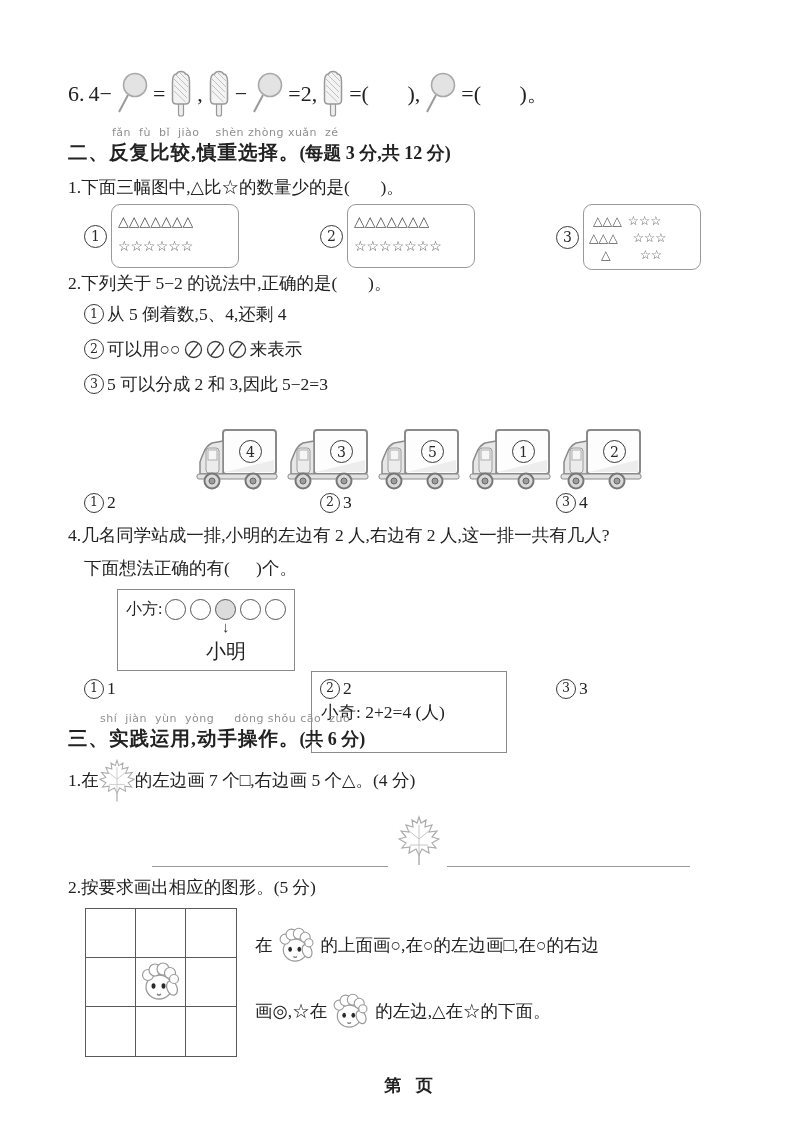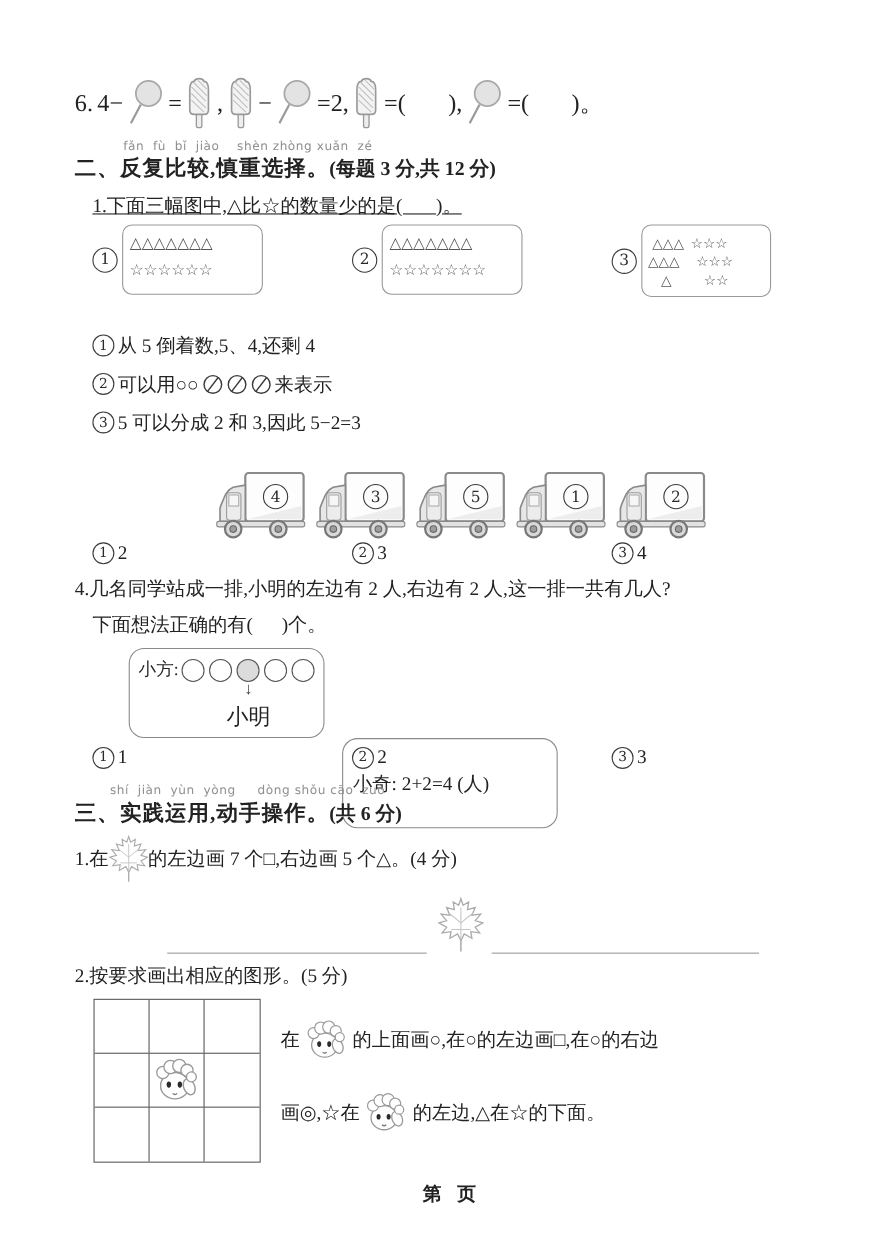--- a/index.html
+++ b/index.html
@@ -16,21 +16,21 @@
   .row{display:flex;align-items:center;}
   .circ{display:inline-flex;align-items:center;justify-content:center;
         width:18px;height:18px;border:1.4px solid #3a3a3a;border-radius:50%;
         font-size:12.5px;line-height:1;flex:0 0 auto;color:#2a2a2a;
         font-family:"DejaVu Serif",serif;}
   .circ.big{width:21px;height:21px;font-size:14px;}
   .circ.inline{margin:0 1px;vertical-align:-3px;}
   .optrow{display:flex;align-items:center;gap:3px;font-size:17.5px;}
   .shapebox{border:1.6px solid #999;border-radius:9px;background:#fff;}
   .sb-line{font-family:"DejaVu Sans",sans-serif;color:#555;}
-  .ansbox{border:1.6px solid #8a8a8a;border-radius:14px;background:#fff;position:relative;}
+  .ansbox{border:1.6px solid #8a8a8a;border-radius:0;background:#fff;position:relative;}
   .hline{height:0;border-top:1.8px solid #9a9a9a;}
   .grid3{display:grid;grid-template-columns:repeat(3,50px);grid-template-rows:repeat(3,49px);
          border:1.5px solid #5a5a5a;}
   .grid3 > div{border-right:1px solid #5a5a5a;border-bottom:1px solid #5a5a5a;
          display:flex;align-items:center;justify-content:center;}
   .grid3 > div:nth-child(3n){border-right:none;}
   .grid3 > div:nth-child(n+7){border-bottom:none;}
   .mini-circle{display:inline-block;width:19px;height:19px;border:1.6px solid #555;
          border-radius:50%;background:#fff;margin:0 1px;flex:0 0 auto;}
   .mini-circle.filled{background:#dcdcdc;}
@@ -77,21 +77,21 @@
       <circle cx="19" cy="13" r="11.5" fill="#e3e3e3" stroke="#a8a8a8" stroke-width="1.6"></circle>
     </svg>
     <span>=(&nbsp;&nbsp;&nbsp;&nbsp;&nbsp;&nbsp;&nbsp;)。</span>
   </div>
 
   <div class="abs pinyin" style="left:112px;top:126px;">fǎn  fù  bǐ  jiào    shèn zhòng xuǎn  zé</div>
   <div class="abs heading" style="left:68px;top:139px;font-family:Liberation Serif, serif;">
     <span>二、反复比较,慎重选择。</span><span class="score">(每题 3 分,共 12 分)</span>
   </div>
 
-  <div class="abs t17" style="left:84px;top:176px;text-decoration:underline;">1.下面三幅图中,△比☆的数量少的是(&nbsp;&nbsp;&nbsp;&nbsp;&nbsp;&nbsp;&nbsp;)。</div>
+  <div class="abs t17" style="left:68px;top:176px;">1.下面三幅图中,△比☆的数量少的是(&nbsp;&nbsp;&nbsp;&nbsp;&nbsp;&nbsp;&nbsp;)。</div>
 
   <div class="abs row" style="left:84px;top:204px;gap:4px;">
     <span class="circ big">1</span>
     <div class="shapebox" style="width:114px;height:56px;padding:3px 6px;">
       <div class="sb-line" style="font-size:14px;line-height:26px;">△△△△△△△</div>
       <div class="sb-line" style="font-size:14px;line-height:24px;">☆☆☆☆☆☆</div>
     </div>
   </div>
 
   <div class="abs row" style="left:320px;top:204px;gap:4px;">
@@ -111,20 +111,21 @@
         <div class="sb-line" style="font-size:12.5px;line-height:17px;padding-left:12px;">△</div>
       </div>
       <div>
         <div class="sb-line" style="font-size:12.5px;line-height:17px;">☆☆☆</div>
         <div class="sb-line" style="font-size:12.5px;line-height:17px;padding-left:5px;">☆☆☆</div>
         <div class="sb-line" style="font-size:12.5px;line-height:17px;padding-left:12px;">☆☆</div>
       </div>
     </div>
   </div>
 
+  <div class="abs t17" style="left:68px;top:272px;">2.下列关于 5−2 的说法中,正确的是(&nbsp;&nbsp;&nbsp;&nbsp;&nbsp;&nbsp;&nbsp;)。</div>
   <div class="abs optrow" style="left:84px;top:302px;">
     <span class="circ">1</span>
     <span>从 5 倒着数,5、4,还剩 4</span>
   </div>
   <div class="abs optrow" style="left:84px;top:337px;">
     <span class="circ">2</span>
     <span>可以用○○</span>
     <svg width="19" height="19" viewBox="0 0 19 19">
       <circle cx="9.5" cy="9.5" r="8" fill="none" stroke="#3a3a3a" stroke-width="1.3"></circle>
       <line x1="4.5" y1="16" x2="14.5" y2="3" stroke="#3a3a3a" stroke-width="1.3"></line>

